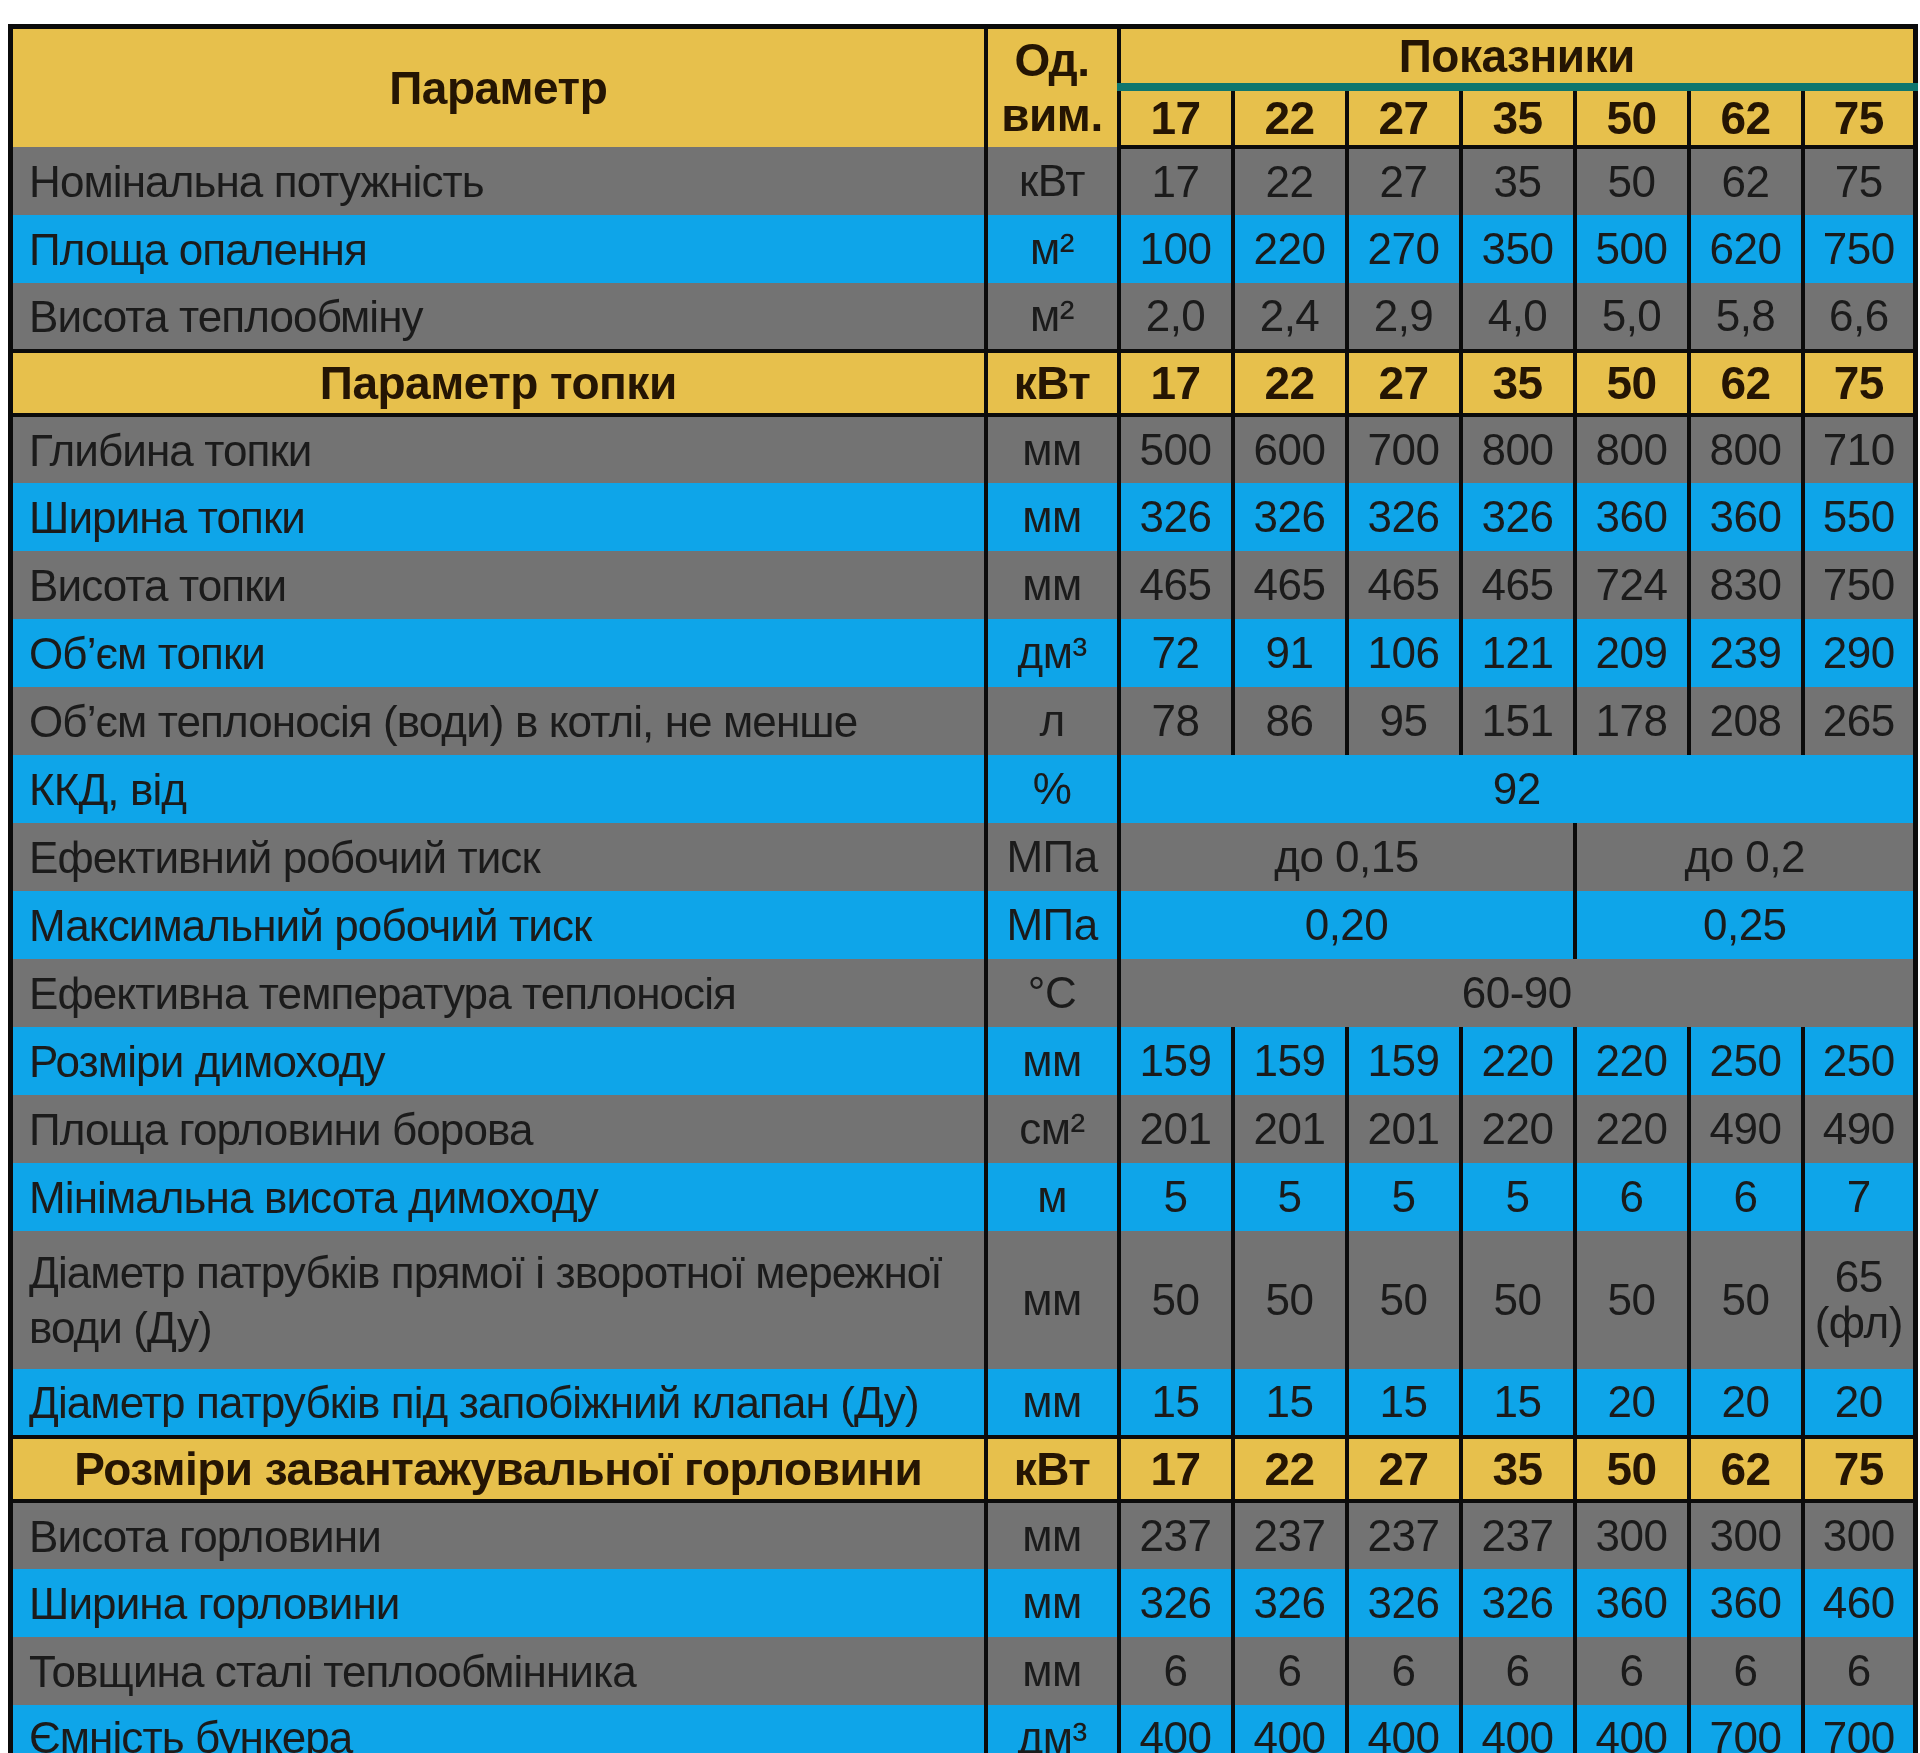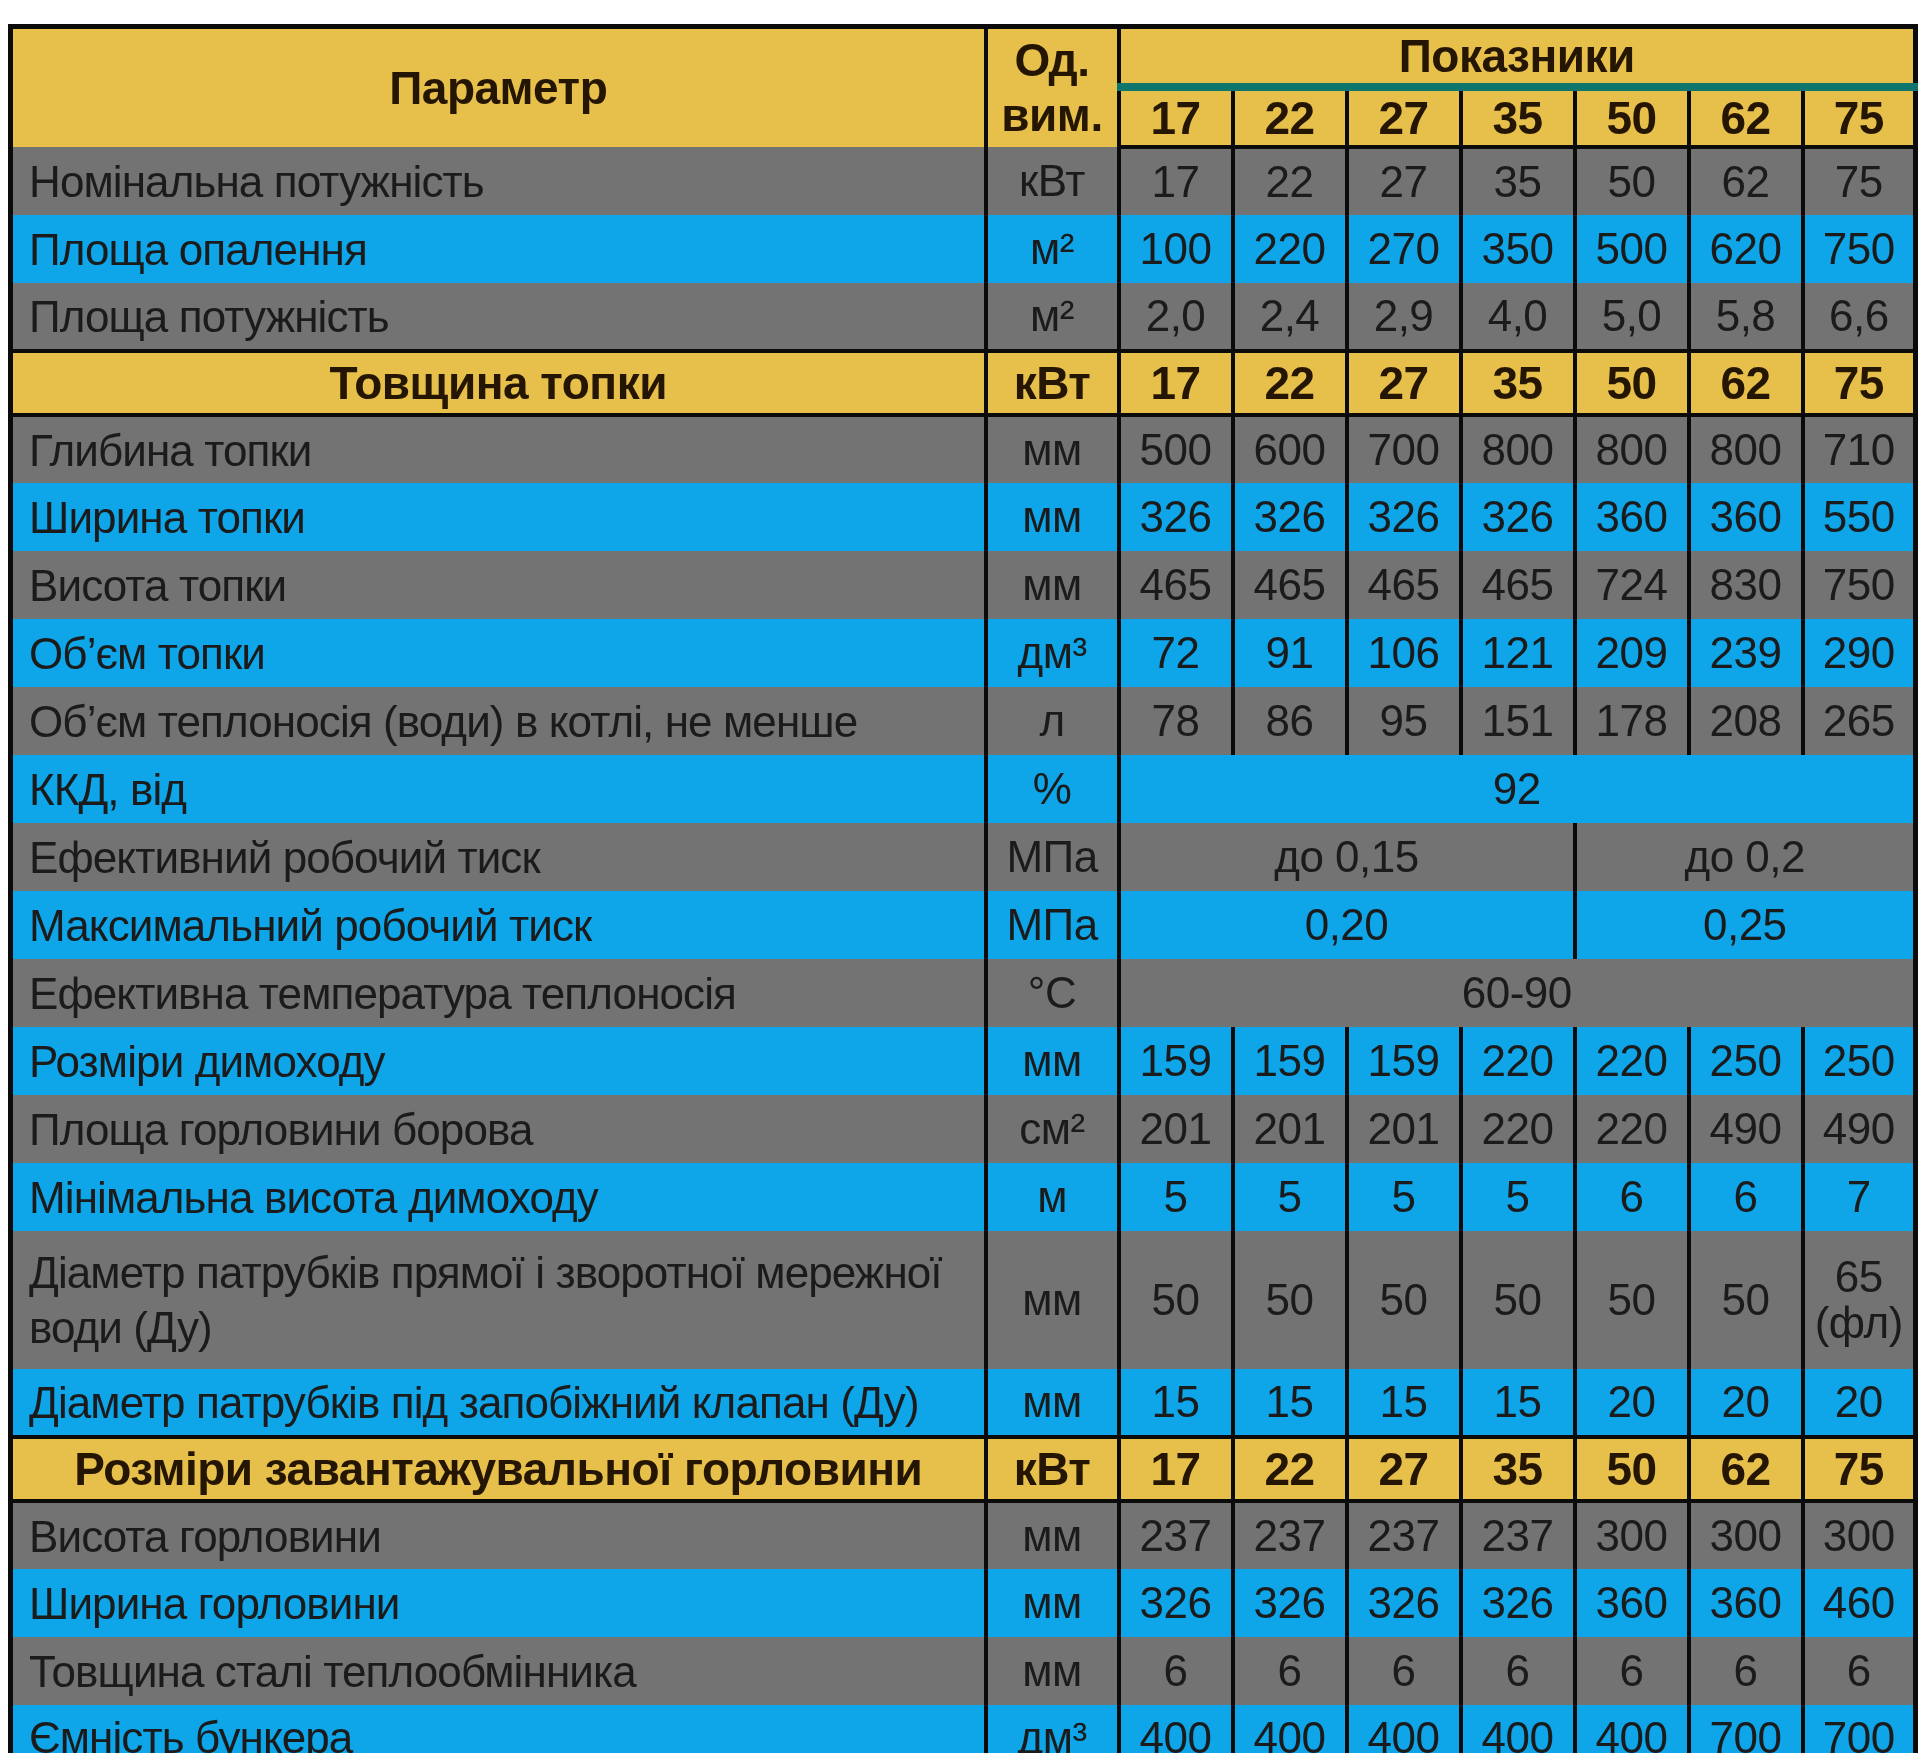--- a/index.html
+++ b/index.html
@@ -109,32 +109,32 @@
           <td class="unit">м²</td>
           <td class="val">100</td>
           <td class="val">220</td>
           <td class="val">270</td>
           <td class="val">350</td>
           <td class="val">500</td>
           <td class="val">620</td>
           <td class="val">750</td>
         </tr>
         <tr class="plain r">
-          <td class="lbl">Площа потужність</td>
+          <td class="lbl">Висота теплообміну</td>
           <td class="unit">м²</td>
           <td class="val">2,0</td>
           <td class="val">2,4</td>
           <td class="val">2,9</td>
           <td class="val">4,0</td>
           <td class="val">5,0</td>
           <td class="val">5,8</td>
           <td class="val">6,6</td>
         </tr>
         <tr class="section">
-          <td class="sec-lbl">Товщина топки</td>
+          <td class="sec-lbl">Параметр топки</td>
           <td class="unit">кВт</td>
           <td class="val">17</td>
           <td class="val">22</td>
           <td class="val">27</td>
           <td class="val">35</td>
           <td class="val">50</td>
           <td class="val">62</td>
           <td class="val">75</td>
         </tr>
         <tr class="plain r">

